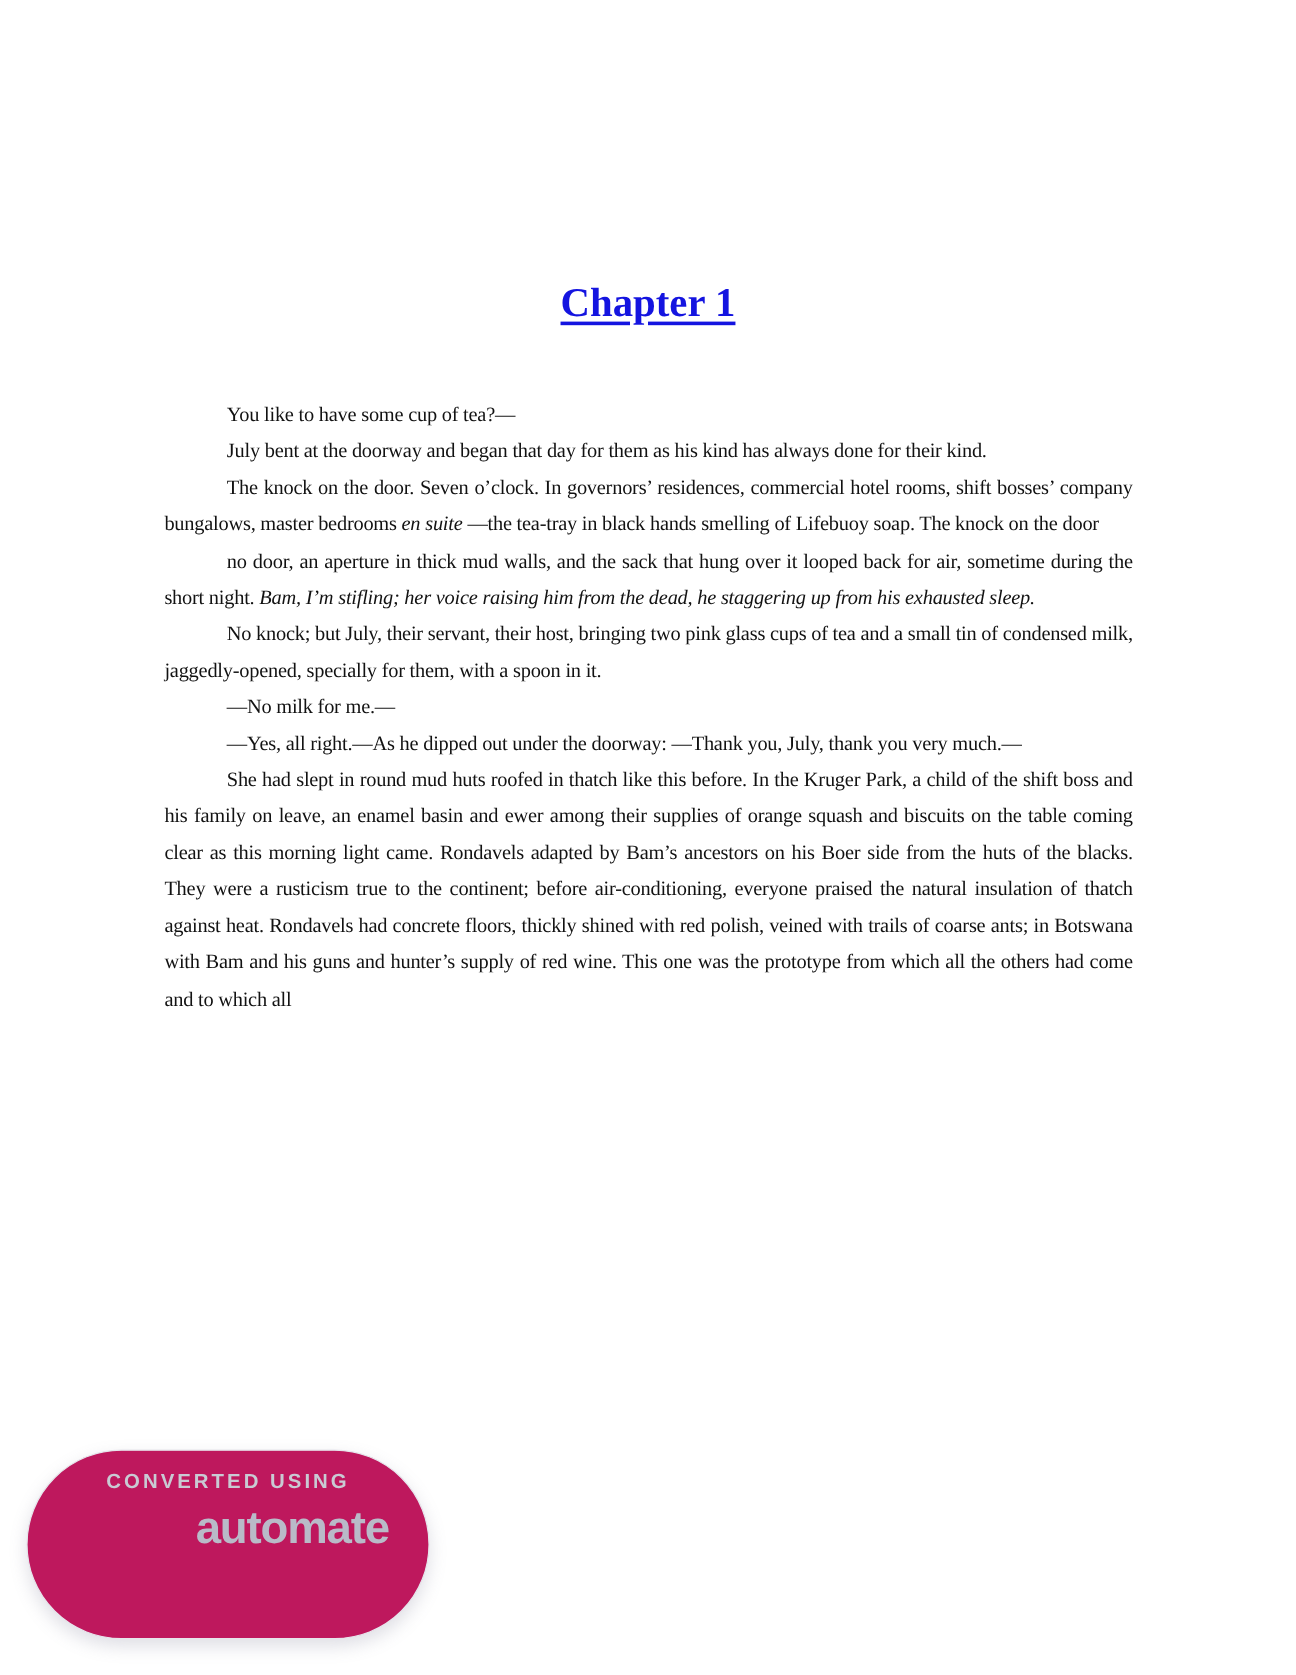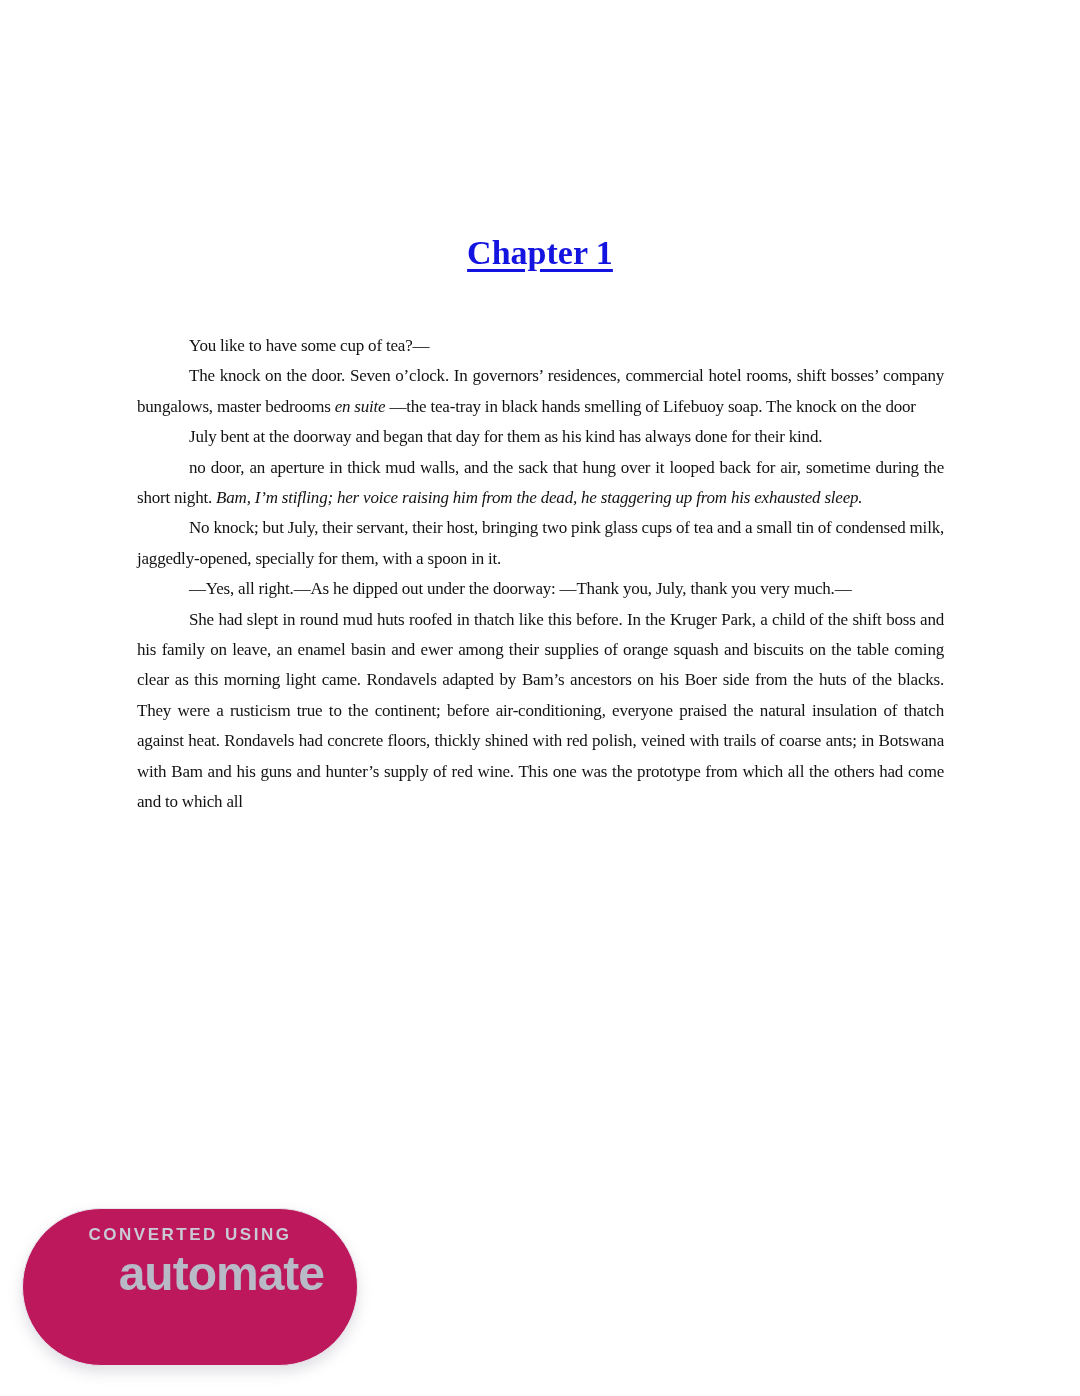--- a/index.html
+++ b/index.html
@@ -82,21 +82,21 @@
     text-align: center;
     font-size: 17px;
     font-weight: bold;
     letter-spacing: 2.5px;
     color: var(--watermark-label-gray);
   }
   .wm-brand {
     position: absolute;
     top: 36px;
     right: 33px;
-    font-size: 48px;
+    font-size: 38px;
     line-height: 58px;
     font-weight: bold;
     letter-spacing: -1px;
     color: var(--watermark-gray);
     white-space: nowrap;
   }
   .wm-video {
     position: absolute;
     top: 96px;
     right: 55px;
@@ -121,21 +121,22 @@
 
   <div class="watermark">
     <div class="wm-label">CONVERTED USING</div>
     <div class="wm-brand">automate</div>
   </div>
 
   <h1 class="chapter-title">Chapter 1</h1>
 
   <div class="body-text">
       <p><span>You like to have some cup of tea?—</span></p>
+      <p><span>July bent at the doorway and began that day for them as his kind has always done for their kind.</span></p>
       <p><span>The knock on the door. Seven o’clock. In governors’ residences, commercial hotel rooms, shift bosses’ company bungalows, master bedrooms </span><i>en suite</i><span> —the tea-tray in black hands smelling of Lifebuoy soap. The knock on the door</span></p>
-      <p><span>July bent at the doorway and began that day for them as his kind has always done for their kind.</span></p>
       <p><span>no door, an aperture in thick mud walls, and the sack that hung over it looped back for air, sometime during the short night. </span><i>Bam, I’m stifling; her voice raising him from the dead, he staggering up from his exhausted sleep.</i></p>
       <p><span>No knock; but July, their servant, their host, bringing two pink glass cups of tea and a small tin of condensed milk, jaggedly-opened, specially for them, with a spoon in it.</span></p>
+      <p><span>—No milk for me.—</span></p>
       <p><span>—Yes, all right.—As he dipped out under the doorway: —Thank you, July, thank you very much.—</span></p>
       <p><span>She had slept in round mud huts roofed in thatch like this before. In the Kruger Park, a child of the shift boss and his family on leave, an enamel basin and ewer among their supplies of orange squash and biscuits on the table coming clear as this morning light came. Rondavels adapted by Bam’s ancestors on his Boer side from the huts of the blacks. They were a rusticism true to the continent; before air-conditioning, everyone praised the natural insulation of thatch against heat. Rondavels had concrete floors, thickly shined with red polish, veined with trails of coarse ants; in Botswana with Bam and his guns and hunter’s supply of red wine. This one was the prototype from which all the others had come and to which all</span></p>
     </div>
 
 </div>
 
 </body></html>

